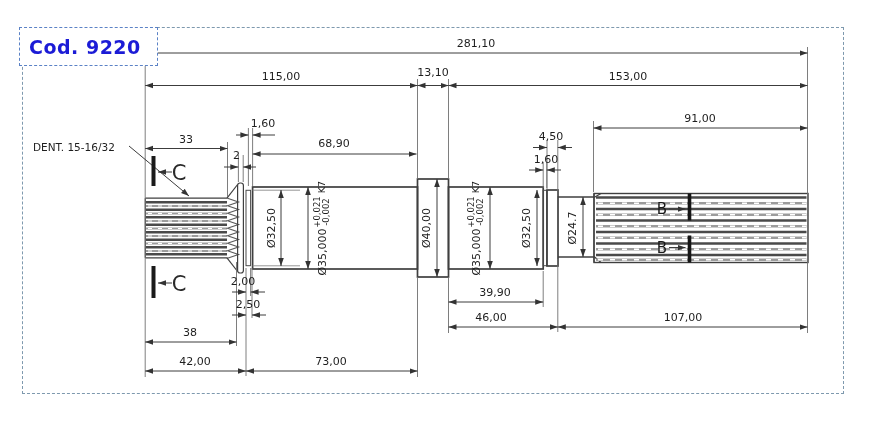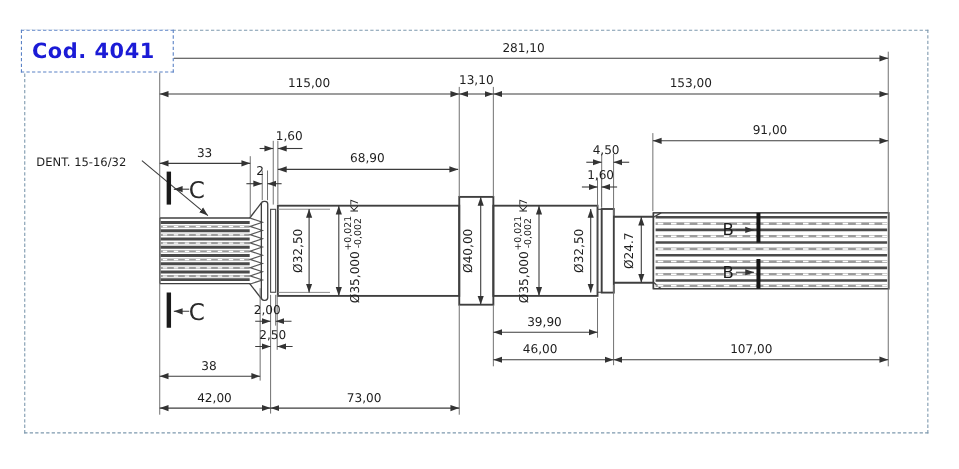--- a/index.html
+++ b/index.html
@@ -285,15 +285,15 @@
       <text x="662" y="214" text-anchor="middle" font-size="15" fill="#1a1a1a">B</text>
     </g>
     <g>
       <line x1="689.5" y1="235.5" x2="689.5" y2="262.5" stroke="#151515" stroke-width="3.6"></line>
       <line class="d" x1="669" y1="247.5" x2="685.5" y2="247.5" marker-end="url(#ar)"></line>
       <text x="662" y="252.5" text-anchor="middle" font-size="15" fill="#1a1a1a">B</text>
     </g>
   </svg>
 
   <div id="codbox">
-    <span>Cod. 4041</span>
+    <span>Cod. 9220</span>
   </div>
 </div>
 
 </body></html>

